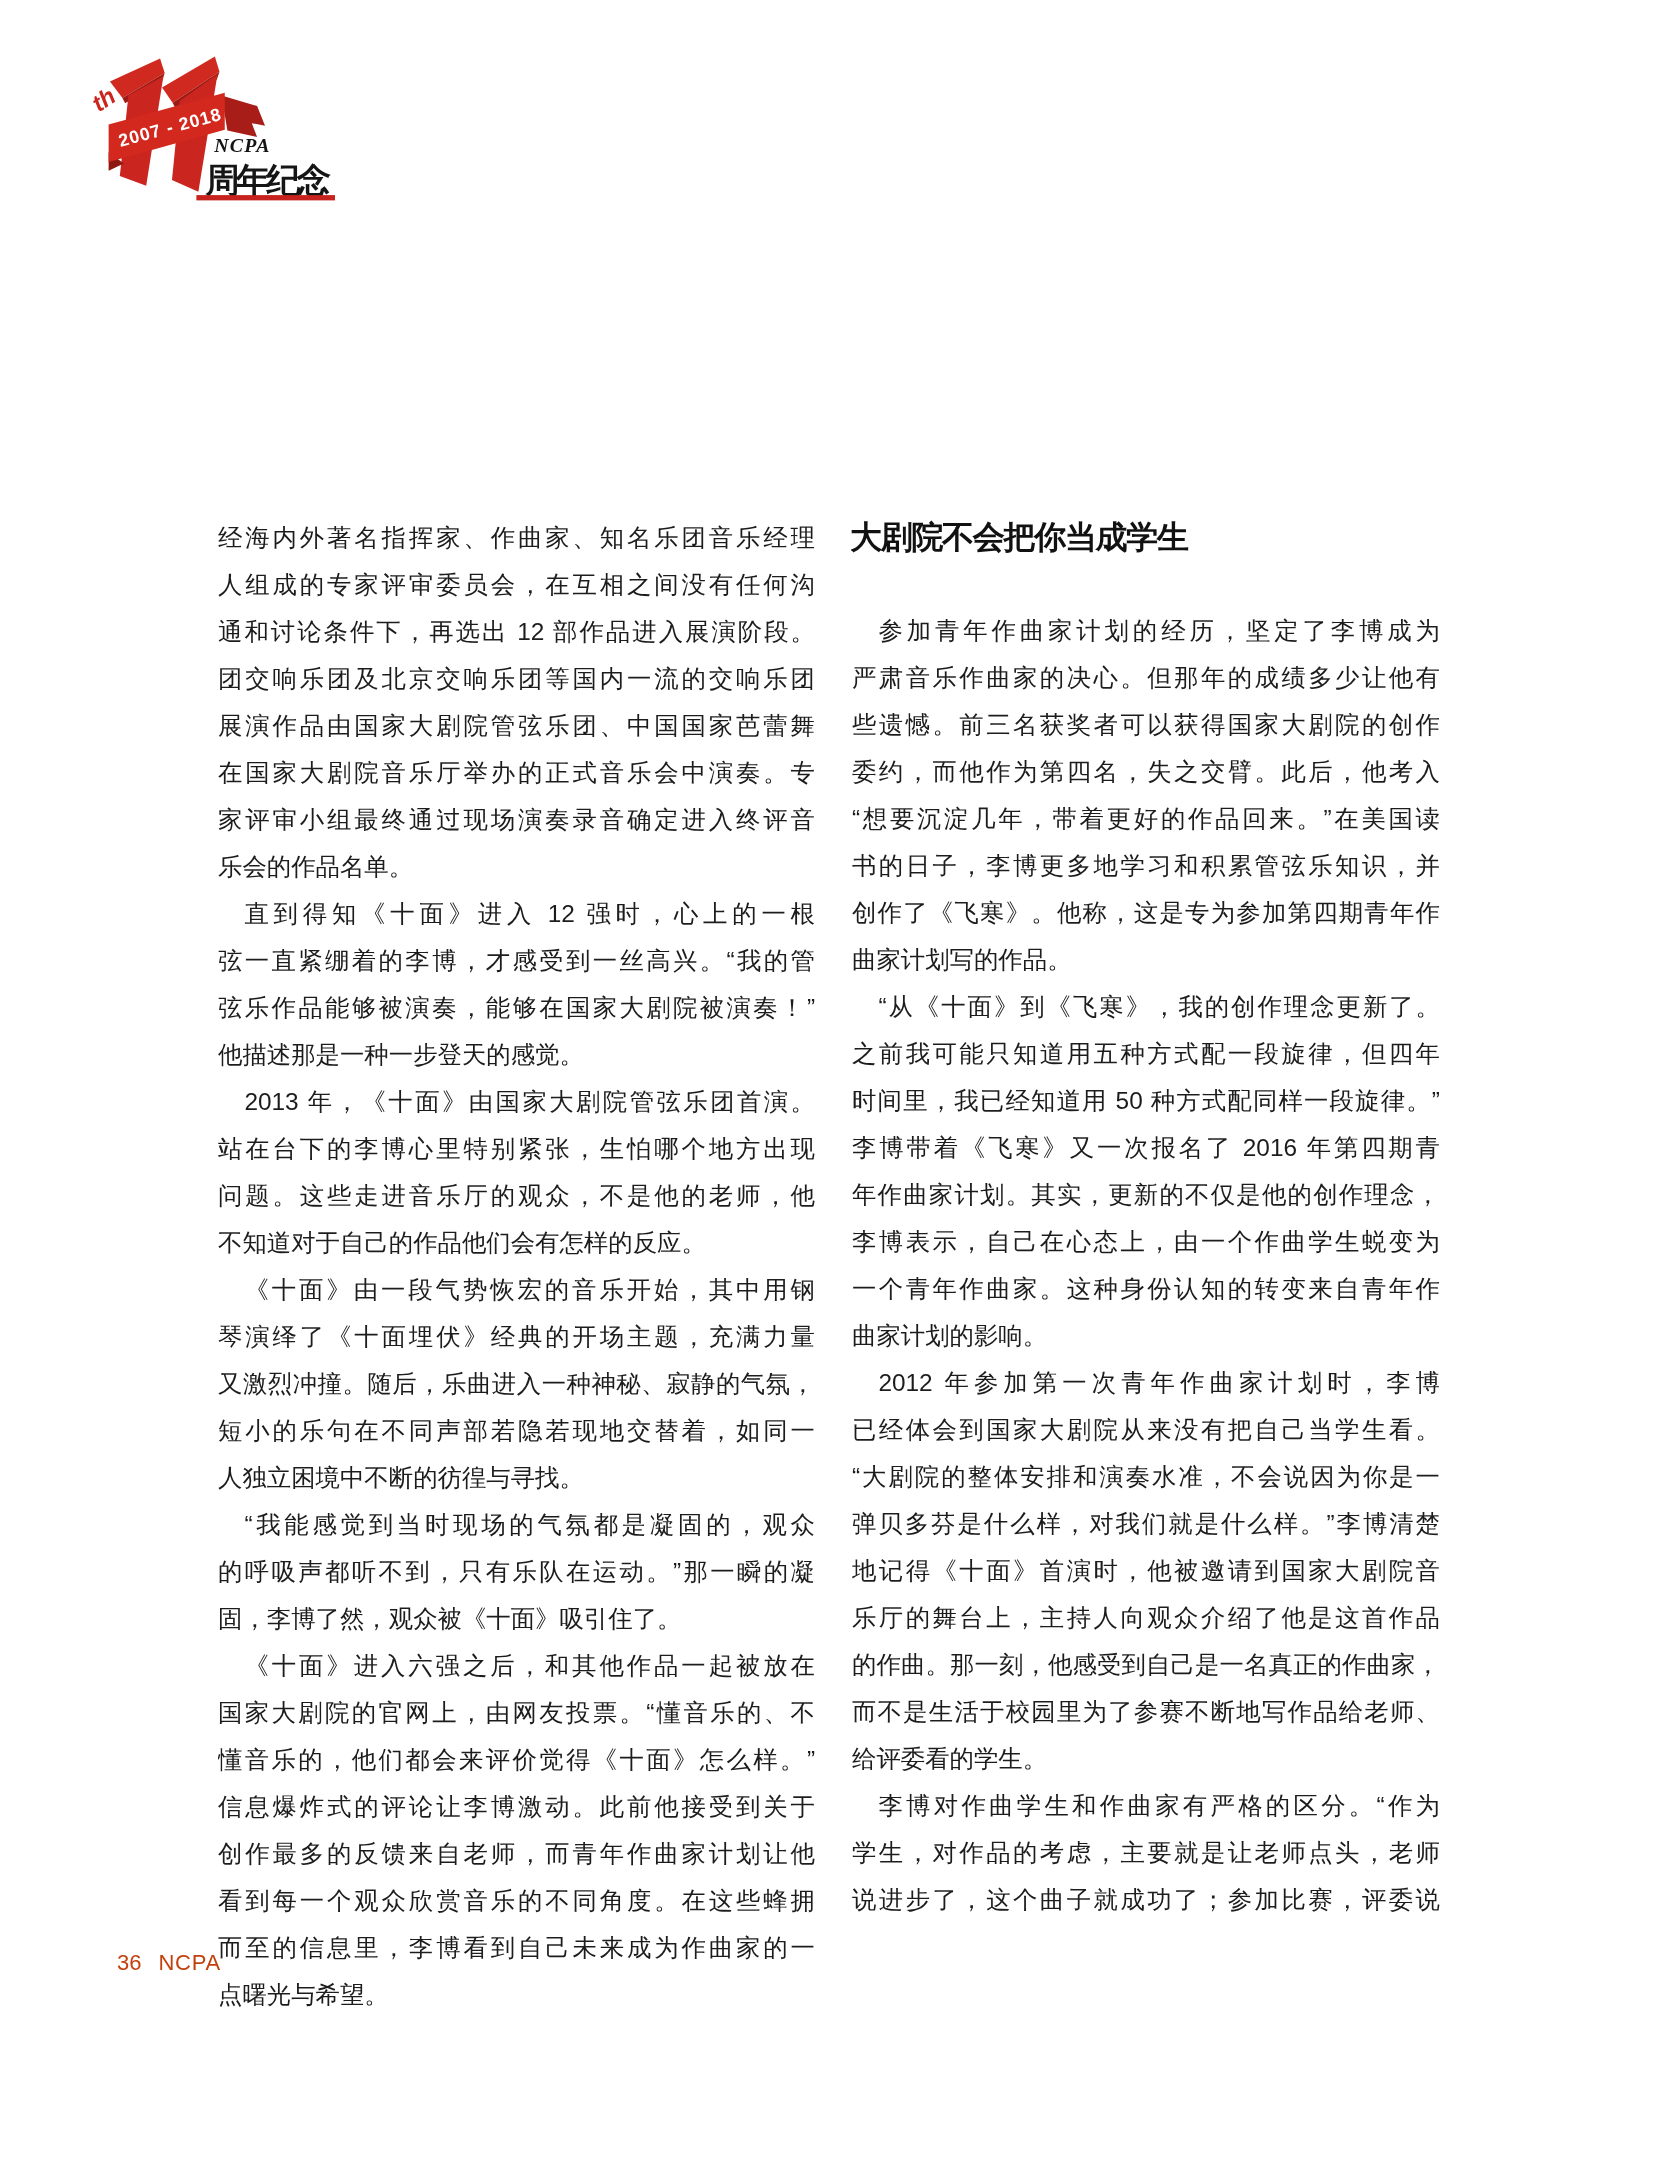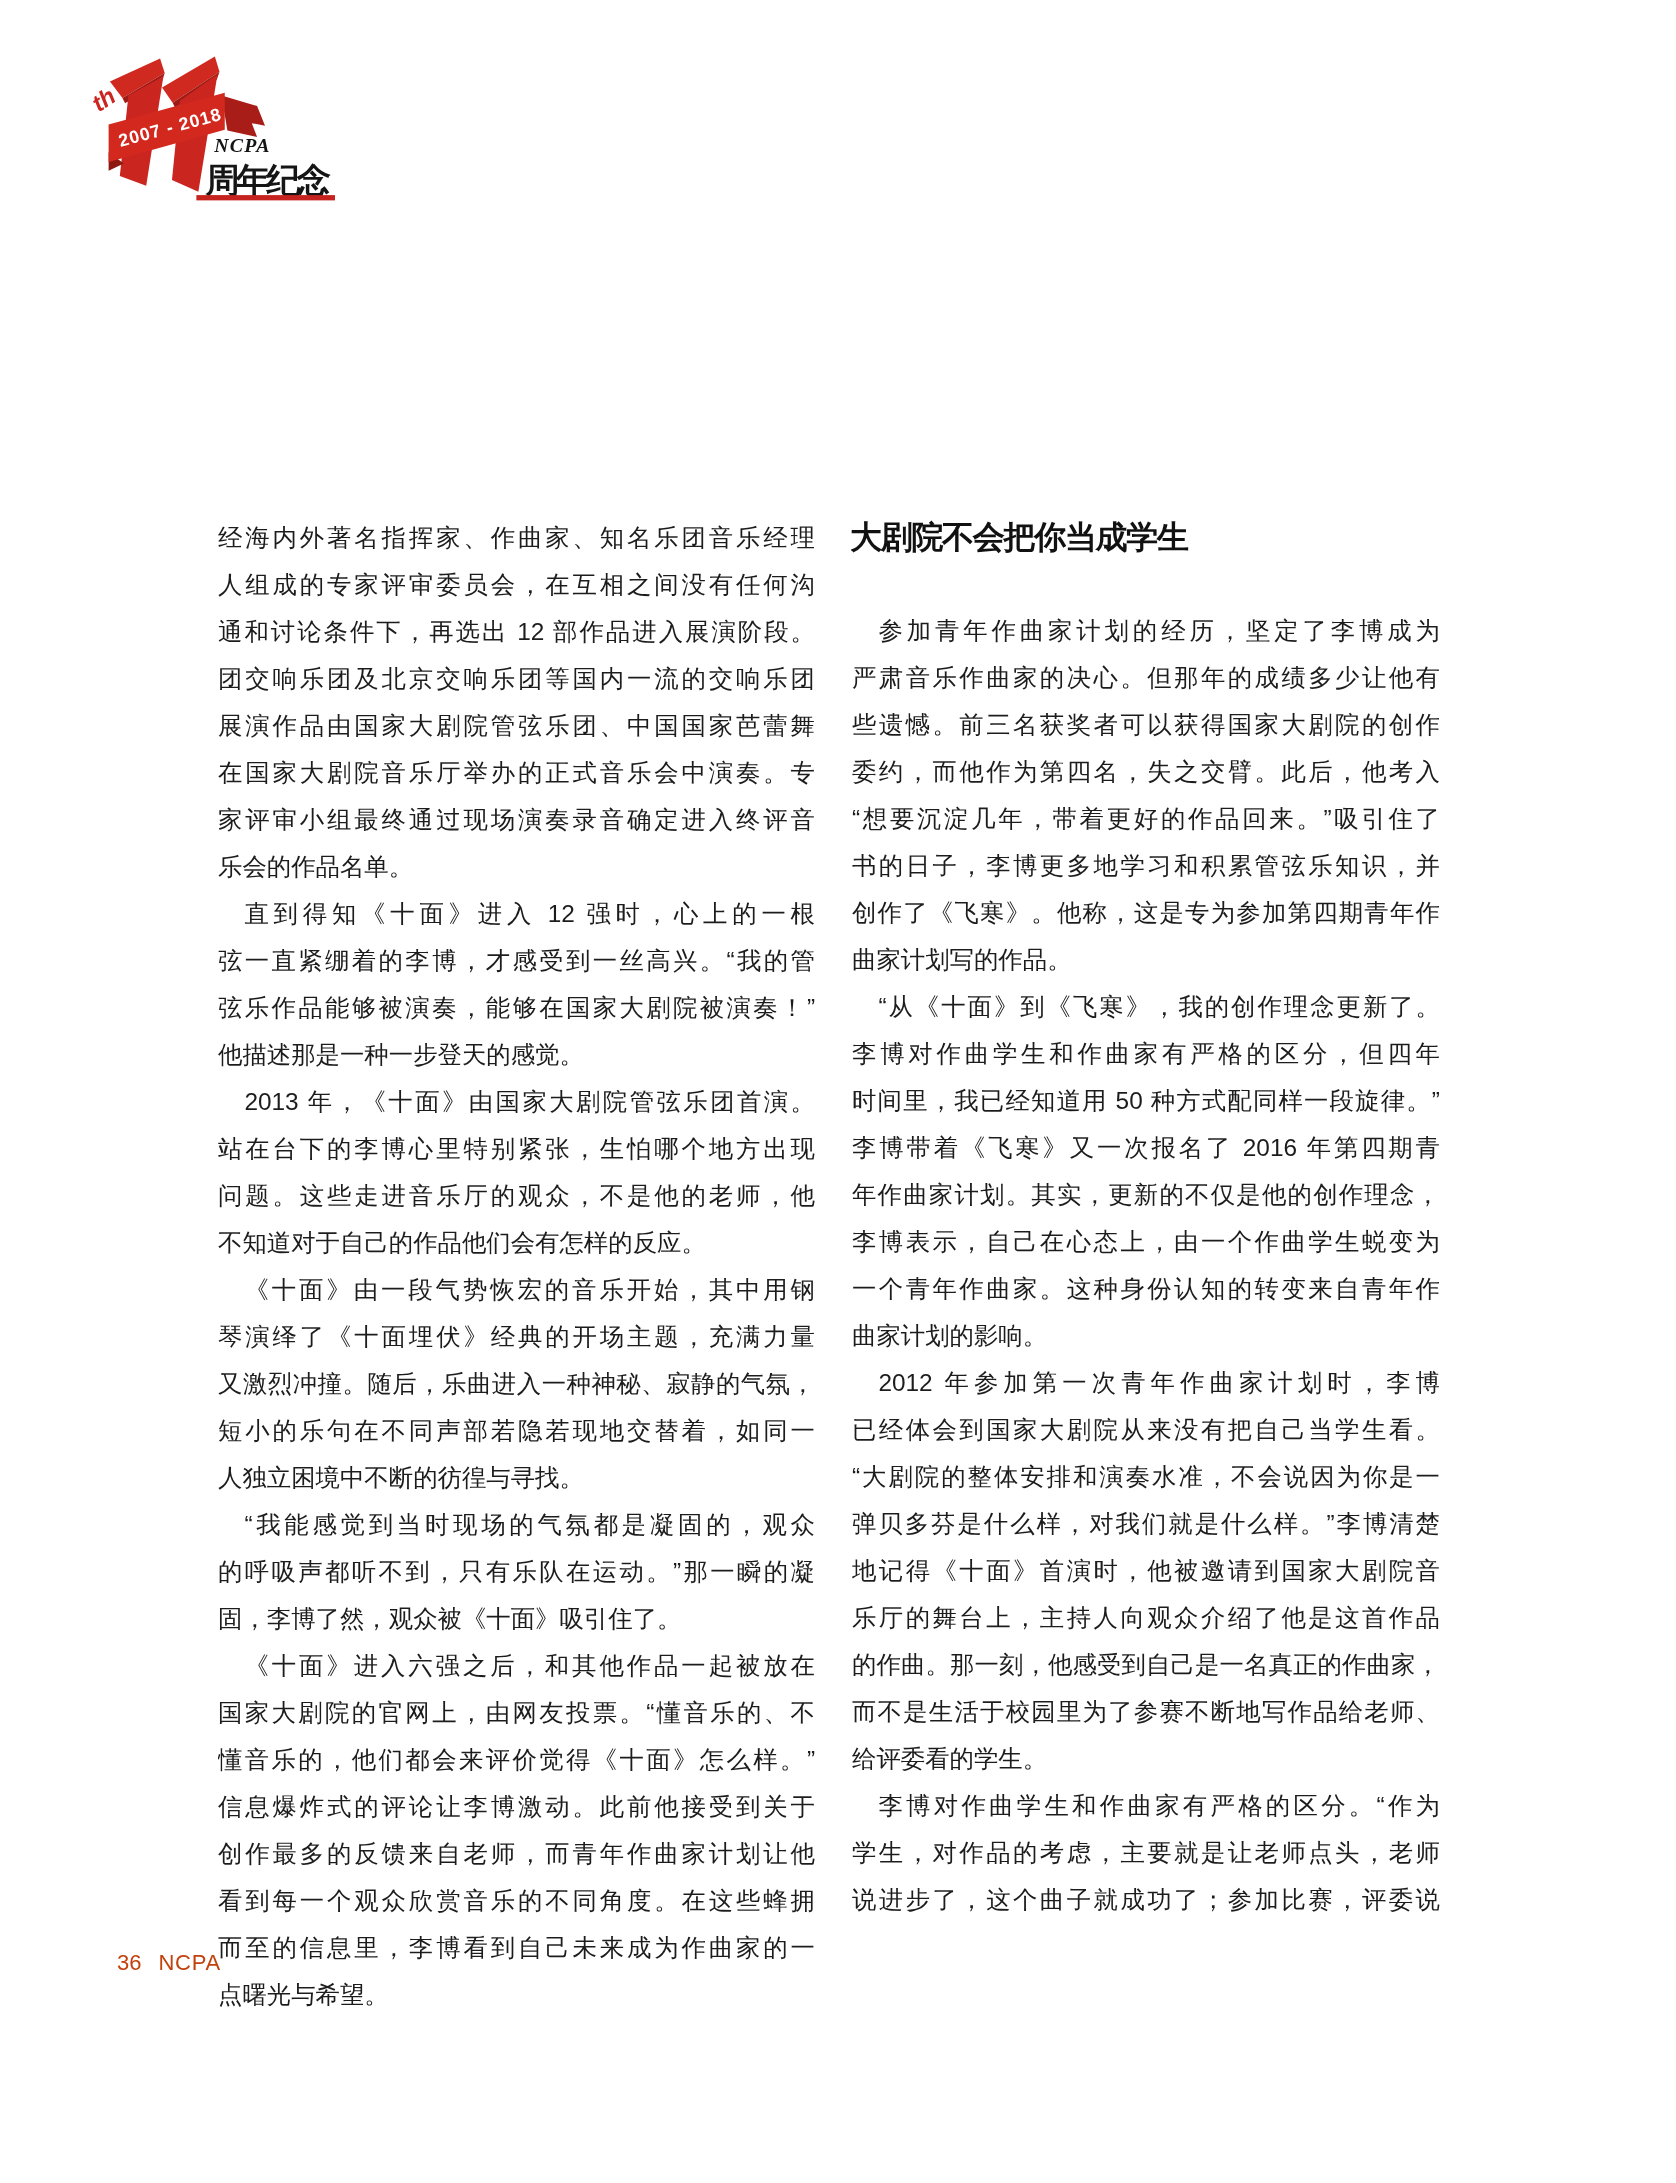--- a/index.html
+++ b/index.html
@@ -107,26 +107,26 @@
       <div class="ln end">点曙光与希望。</div>
     </div>
 
   <div class="rhead">大剧院不会把你当成学生</div>
 
   <div class="col col-right-body">
       <div class="ln first">参加青年作曲家计划的经历，坚定了李博成为</div>
       <div class="ln">严肃音乐作曲家的决心。但那年的成绩多少让他有</div>
       <div class="ln">些遗憾。前三名获奖者可以获得国家大剧院的创作</div>
       <div class="ln">委约，而他作为第四名，失之交臂。此后，他考入</div>
-      <div class="ln">“想要沉淀几年，带着更好的作品回来。”吸引住了</div>
+      <div class="ln">“想要沉淀几年，带着更好的作品回来。”在美国读</div>
       <div class="ln">书的日子，李博更多地学习和积累管弦乐知识，并</div>
       <div class="ln">创作了《飞寒》。他称，这是专为参加第四期青年作</div>
       <div class="ln end">曲家计划写的作品。</div>
       <div class="ln first">“从《十面》到《飞寒》，我的创作理念更新了。</div>
-      <div class="ln">李博对作曲学生和作曲家有严格的区分，但四年</div>
+      <div class="ln">之前我可能只知道用五种方式配一段旋律，但四年</div>
       <div class="ln">时间里，我已经知道用 50 种方式配同样一段旋律。”</div>
       <div class="ln">李博带着《飞寒》又一次报名了 2016 年第四期青</div>
       <div class="ln">年作曲家计划。其实，更新的不仅是他的创作理念，</div>
       <div class="ln">李博表示，自己在心态上，由一个作曲学生蜕变为</div>
       <div class="ln">一个青年作曲家。这种身份认知的转变来自青年作</div>
       <div class="ln end">曲家计划的影响。</div>
       <div class="ln first">2012 年参加第一次青年作曲家计划时，李博</div>
       <div class="ln">已经体会到国家大剧院从来没有把自己当学生看。</div>
       <div class="ln">“大剧院的整体安排和演奏水准，不会说因为你是一</div>
       <div class="ln">弹贝多芬是什么样，对我们就是什么样。”李博清楚</div>

